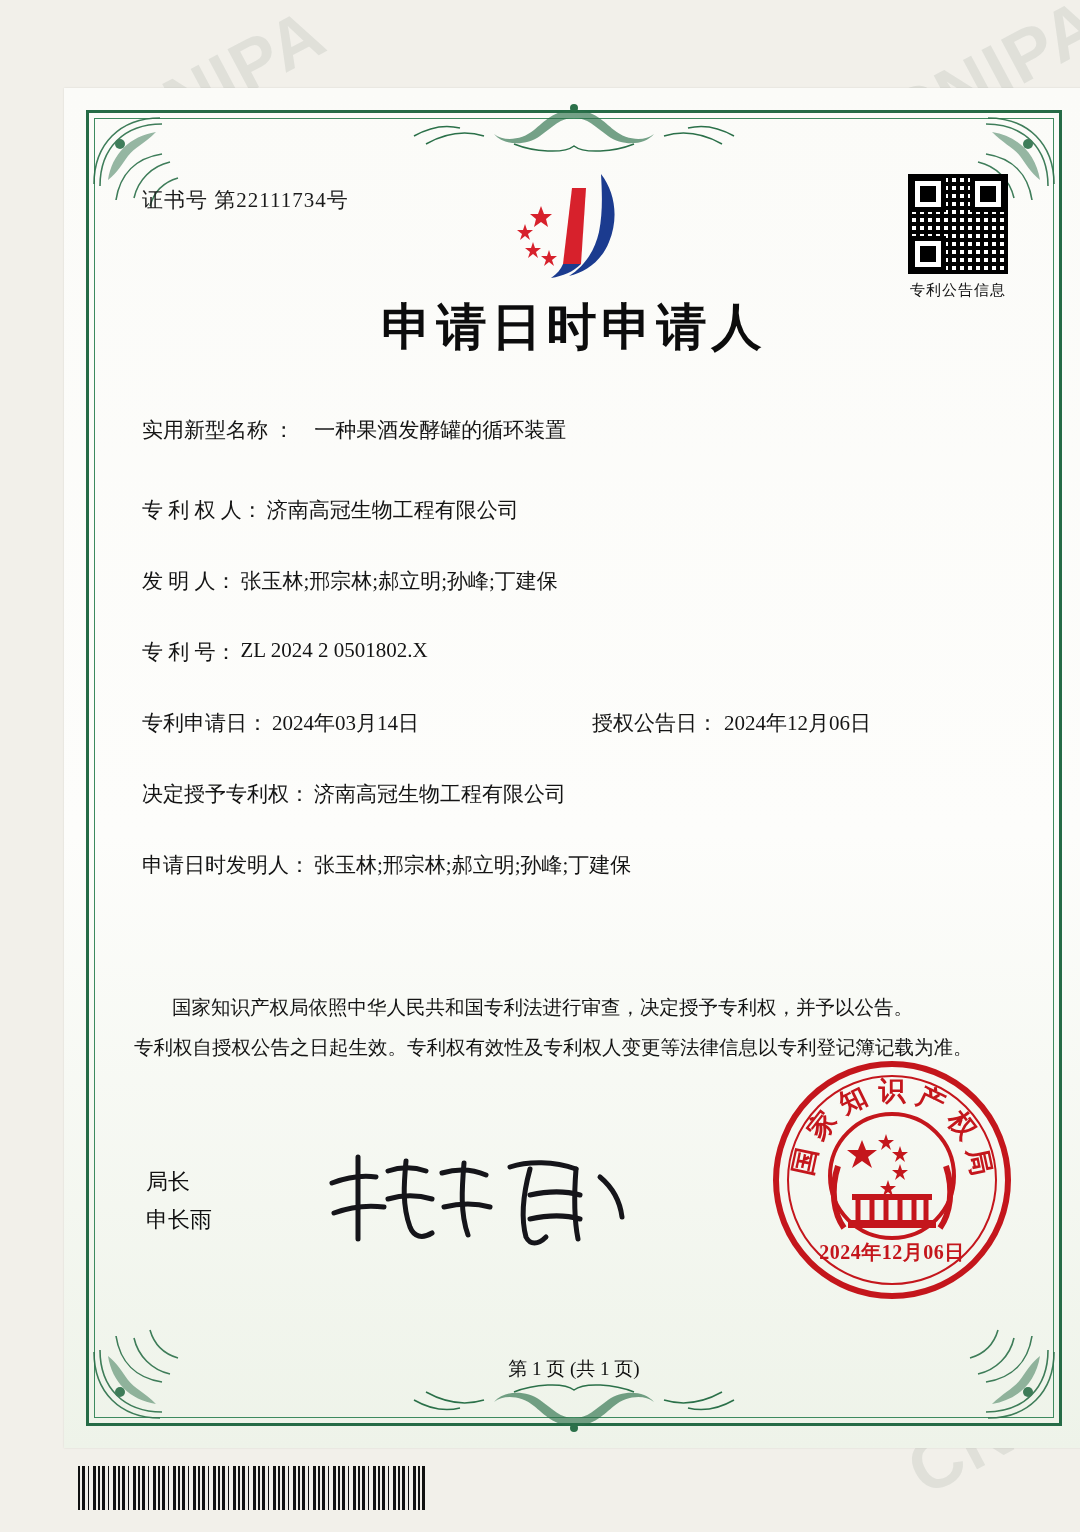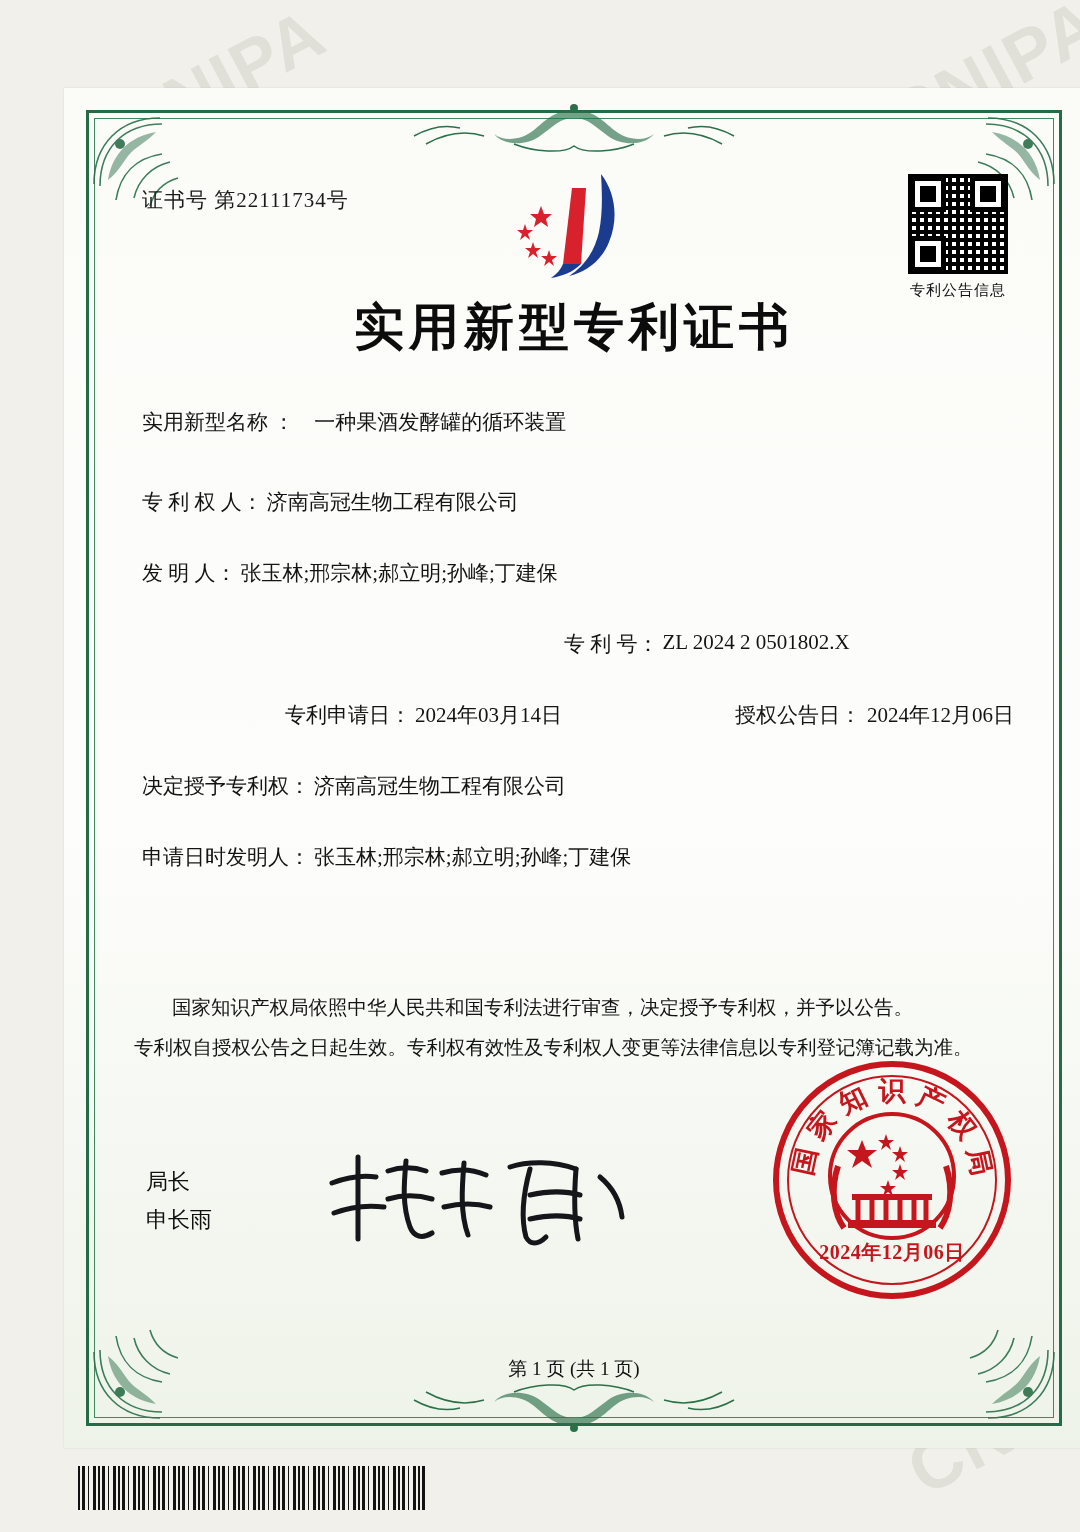--- a/index.html
+++ b/index.html
@@ -164,37 +164,37 @@
     font-weight: bold;
     letter-spacing: 5px;
     color: #0c0c0c;
     font-family: "DejaVu Serif", "Liberation Serif", serif;
   }
 
   .fields {
     position: absolute;
     left: 18px;
     right: 10px;
-    top: 250px;
+    top: 258px;
     font-size: 21px;
     color: #141414;
   }
   .row {
     display: flex;
     align-items: baseline;
     margin-bottom: 31px;
   }
   .row .label {
     white-space: nowrap;
   }
   .row .value {
     white-space: nowrap;
   }
   .row.two-col {
-    justify-content: flex-end;
+    justify-content: flex-start;
   }
   .col-a { width: 450px; display: flex; }
   .col-b { display: flex; }
 
   .gap-lg { margin-bottom: 43px; }
   .gap-xl { margin-bottom: 52px; }
 
   .statement {
     position: absolute;
     left: 10px;
@@ -375,21 +375,21 @@
 
     <div class="qr-wrap">
       <div class="qr">
         <span class="finder f1"></span>
         <span class="finder f2"></span>
         <span class="finder f3"></span>
       </div>
       <div class="qr-cap">专利公告信息</div>
     </div>
 
-    <div class="title">实用新型专利证书</div>
+    <div class="title">申请日时申请人</div>
 
     <div class="fields">
 
       <div class="row gap-xl">
         <span class="label">实用新型名称 ：</span>
         <span class="value" style="margin-left:20px;">一种果酒发酵罐的循环装置</span>
       </div>
 
       <div class="row gap-lg">
         <span class="label">专 利 权 人：</span>

